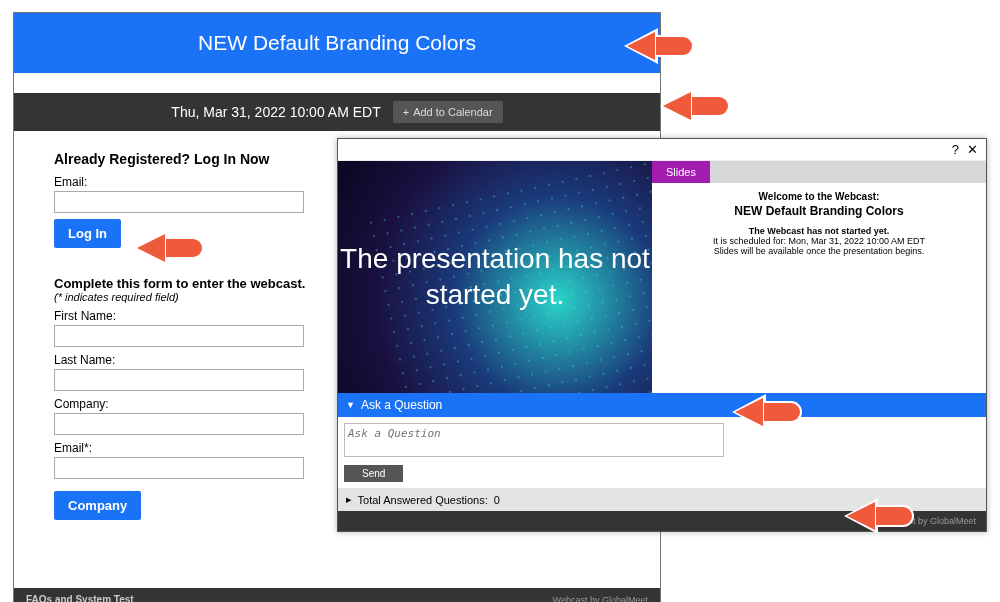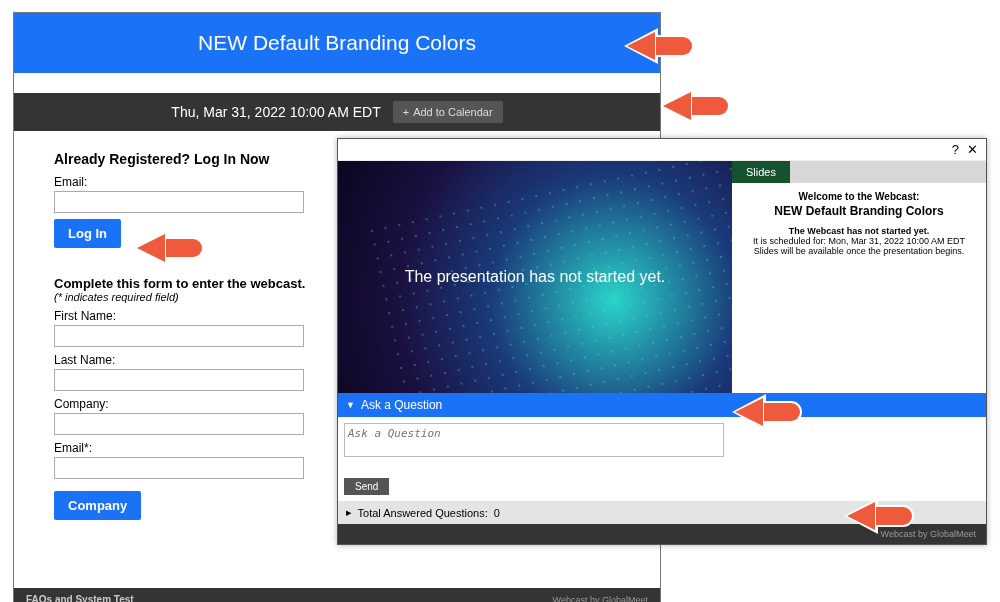--- a/index.html
+++ b/index.html
@@ -97,27 +97,27 @@
     align-items: center;
     gap: 8px;
     padding: 3px 8px;
     font-size: 13px;
     background: #fff;
     border-bottom: 1px solid #eee;
   }
   .pw-top span { cursor: pointer; }
   .pw-content { display: flex; }
   .video-pane {
-    width: 394px; height: 232px;
+    width: 314px; height: 232px;
     background: radial-gradient(circle at 70% 60%, #2ad4c9 0%, #1a3a7a 40%, #1a1040 70%, #0b0620 100%);
     display: flex;
     align-items: center;
     justify-content: center;
     color: #fff;
-    font-size: 16px;
+    font-size: 28px;
     text-align: center;
     line-height: 1.3;
     position: relative;
     overflow: hidden;
   }
   .video-pane::after{
     content:"";
     position:absolute; inset:0;
     background-image: radial-gradient(#49e0d0 1px, transparent 1.5px);
     background-size: 14px 14px;
@@ -128,21 +128,21 @@
   .video-pane .vtext{position:relative;z-index:2;}
   .side-pane {
     flex: 1;
     background: #e8e8e8;
     display: flex;
     flex-direction: column;
   }
   .tabrow { background: #d7d7d7; }
   .tab {
     display: inline-block;
-    background: #14532d;
+    background: #a21caf;
     color: #fff;
     font-size: 11px;
     padding: 5px 14px;
   }
   .side-body {
     background: #fff;
     flex: 1;
     padding: 8px 4px;
     text-align: center;
   }
@@ -167,21 +167,21 @@
     height: 34px;
     font-size: 11px;
     font-style: italic;
     color: #666;
     border: 1px solid #bbb;
     padding: 3px;
     resize: none;
   }
   .send-btn {
     background: #555; color:#fff; border:none;
-    font-size: 10px; padding: 3px 11px; margin-top: 17px;
+    font-size: 10px; padding: 3px 18px; margin-top: 4px;
     cursor:pointer;
   }
   .ans-row {
     background: #e4e4e4;
     font-size: 11px;
     padding: 5px 8px;
     display:flex; align-items:center; gap:6px;
   }
   .pw-footer {
     background: #343434;

